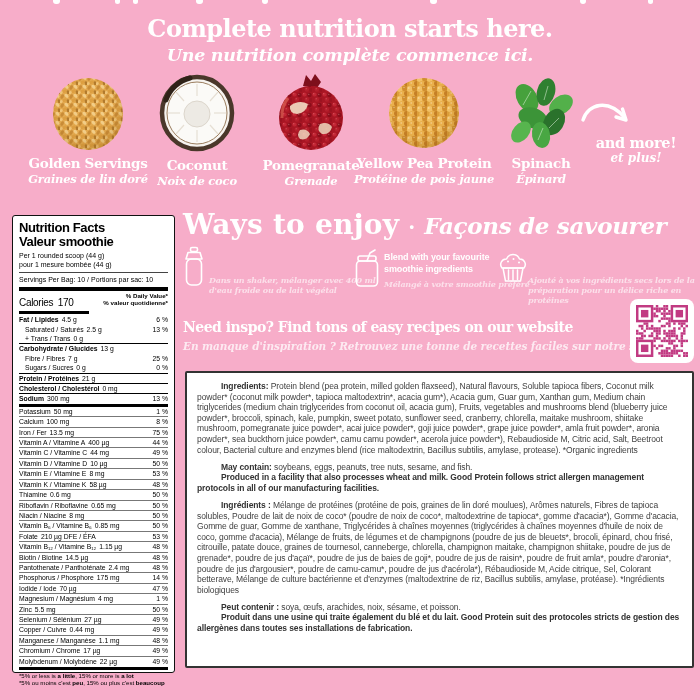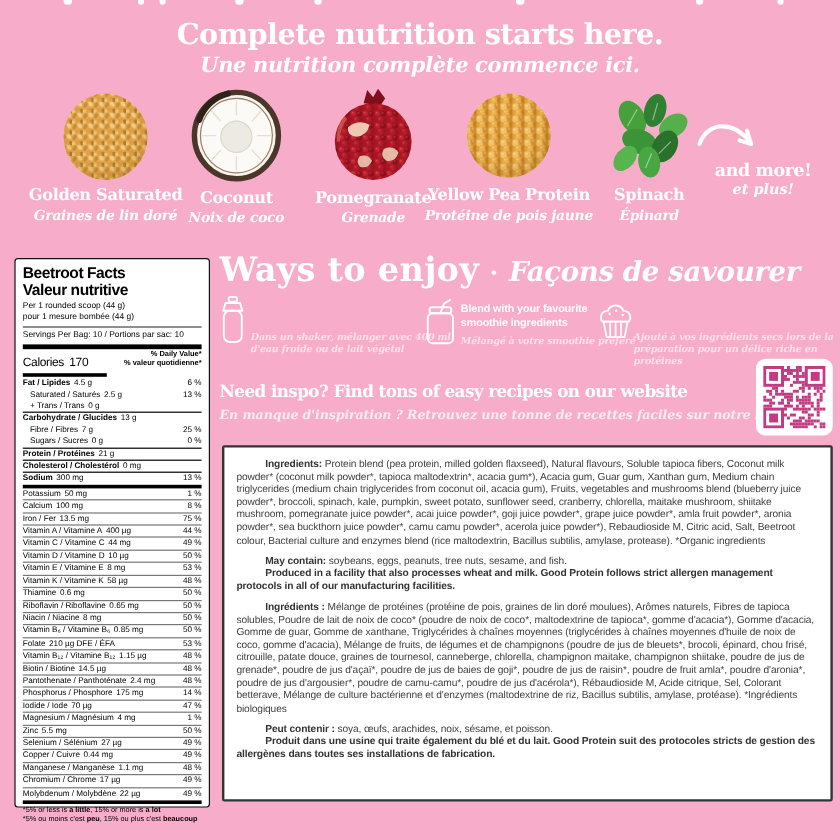--- a/index.html
+++ b/index.html
@@ -110,21 +110,21 @@
           </pattern>
           <radialGradient id="flaxsh" cx="45%" cy="40%" r="65%">
             <stop offset="60%" stop-color="#8a5a14" stop-opacity="0"></stop>
             <stop offset="100%" stop-color="#8a5a14" stop-opacity="0.28"></stop>
           </radialGradient>
         </defs>
         <ellipse cx="37" cy="38" rx="35" ry="36" fill="url(#flaxp)"></ellipse>
         <ellipse cx="37" cy="38" rx="35" ry="36" fill="url(#flaxsh)"></ellipse>
       </svg>
     </span>
-    <div class="nm-en">Golden Saturated</div>
+    <div class="nm-en">Golden Servings</div>
     <div class="nm-fr">Graines de lin doré</div>
   </div>
 
   <div class="item serif" style="left:117px;top:74px;">
     <span class="art">
       <svg width="78" height="78" viewBox="0 0 78 78">
         <ellipse cx="39" cy="39" rx="35" ry="36" fill="#f7f4f0" stroke="#4a372a" stroke-width="4.5"></ellipse>
         <path d="M8,26 A34,35 0 0 1 32,4" stroke="#2f2218" stroke-width="5" fill="none" stroke-linecap="round"></path>
         <ellipse cx="39" cy="39" rx="30" ry="31" fill="#fbfaf7" stroke="#9a7d5e" stroke-width="1"></ellipse>
         <g stroke="#e6dfd4" stroke-width="1.2">
@@ -437,22 +437,22 @@
         <rect x="34.66666666666667" y="0" width="17.333333333333336" height="17.333333333333336" fill="#c13a82"></rect>
         <rect x="37.142857142857146" y="2.4761904761904763" width="12.380952380952381" height="12.380952380952381" fill="#fff"></rect>
         <rect x="39.61904761904762" y="4.9523809523809526" width="7.428571428571429" height="7.428571428571429" fill="#c13a82"></rect>
         <rect x="0" y="34.66666666666667" width="17.333333333333336" height="17.333333333333336" fill="#c13a82"></rect>
         <rect x="2.4761904761904763" y="37.142857142857146" width="12.380952380952381" height="12.380952380952381" fill="#fff"></rect>
         <rect x="4.9523809523809526" y="39.61904761904762" width="7.428571428571429" height="7.428571428571429" fill="#c13a82"></rect>
       </svg>
   </div>
 
   <div class="abs nfp">
-    <div class="t1">Beetroot Facts</div>
-    <div class="t1">Valeur nutritive</div>
+    <div class="t1">Nutrition Facts</div>
+    <div class="t1">Valeur smoothie</div>
     <div class="sv first">Per 1 rounded scoop (44 g)</div>
     <div class="sv">pour 1 mesure bombée (44 g)</div>
     <div class="rule-thin"></div>
     <div class="spb">Servings Per Bag: 10 / Portions par sac: 10</div>
     <div class="rule-thick"></div>
     <div class="cal-wrap">
       <span class="cal">Calories</span>
       <span class="cal">170</span>
       <div class="dvh">
         <div>% Daily Value*</div>

